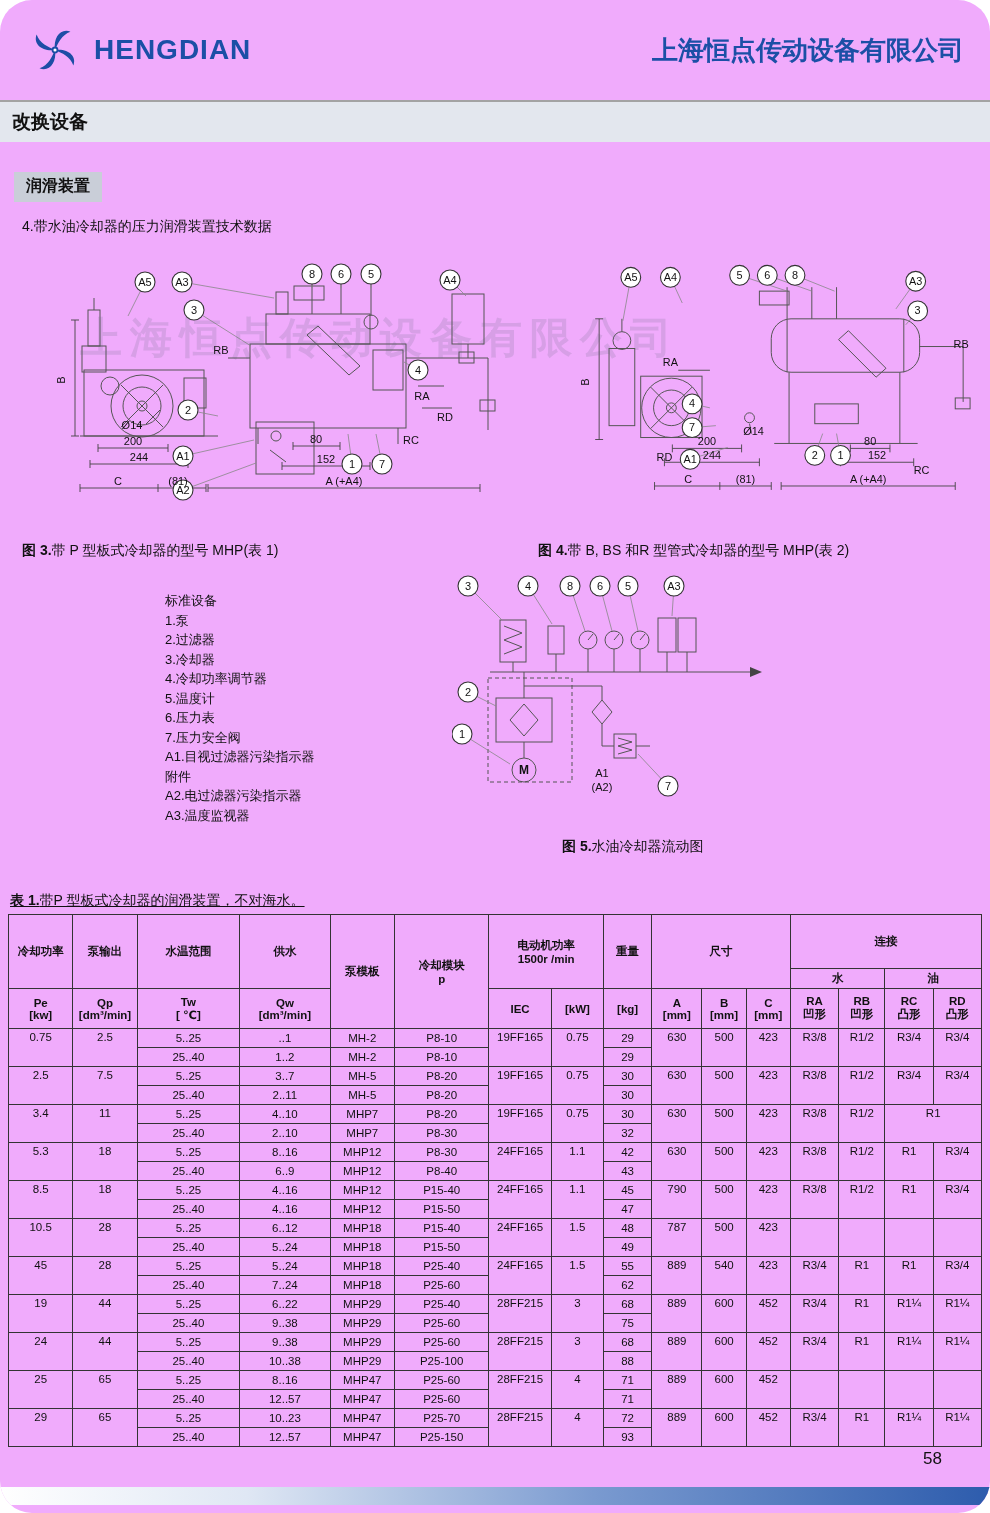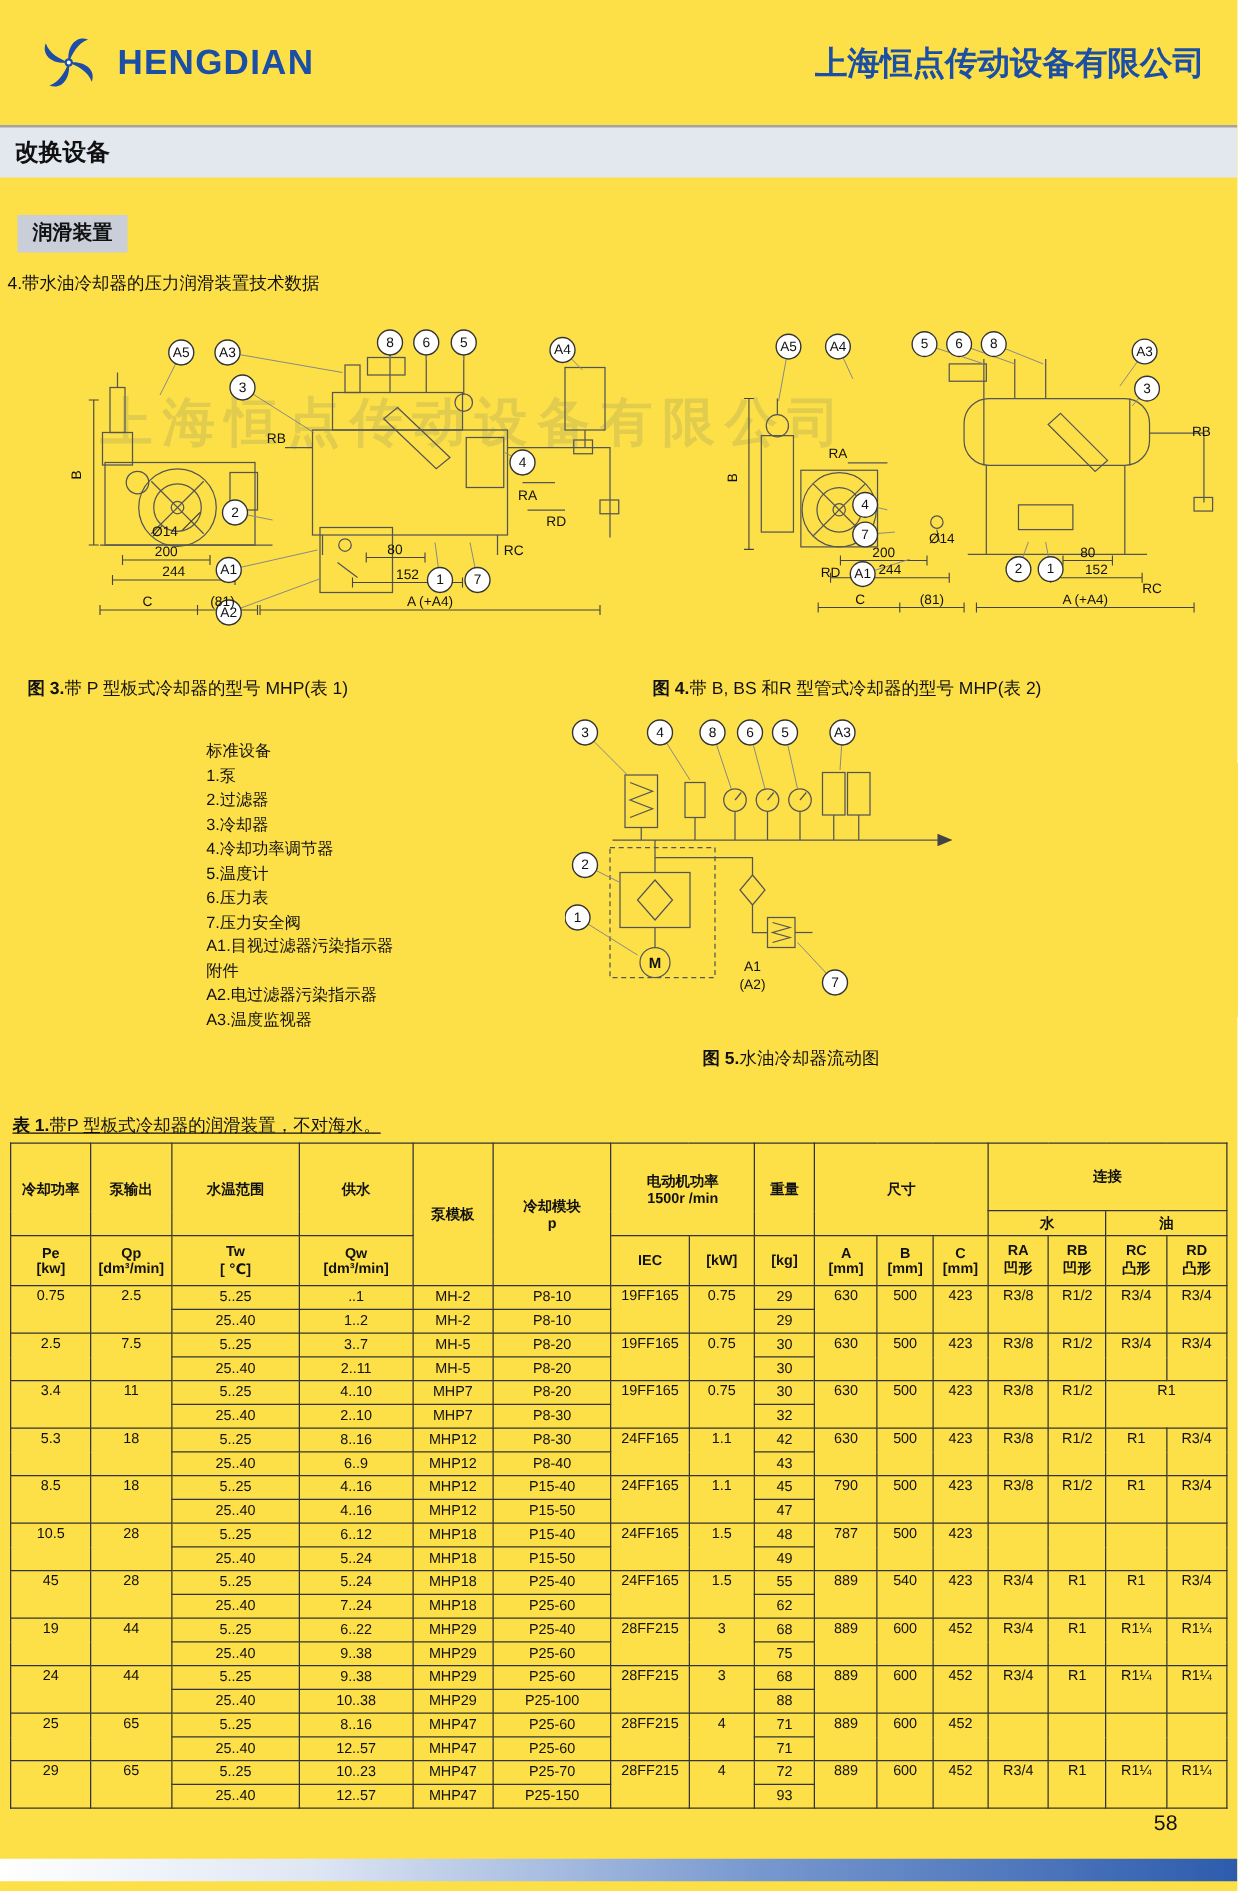--- a/index.html
+++ b/index.html
@@ -1,37 +1,37 @@
 <!DOCTYPE html>
 <html><head>
 <meta charset="utf-8">
 <style>
   html,body{margin:0;padding:0;background:#fff;}
   body{font-family:"Liberation Sans","DejaVu Sans",sans-serif;color:#111;}
-  .page{position:relative;width:990px;height:1513px;background:#fde047;overflow:hidden;}
+  .page{position:relative;width:990px;height:1513px;background:#f0abfc;overflow:hidden;border-radius:32px;}
 
   .header{display:flex;justify-content:space-between;align-items:center;height:100px;padding:0 26px;box-sizing:border-box;}
   .brand{display:flex;align-items:center;gap:10px;}
   .logo{width:58px;height:58px;}
   .brand-name{font-size:28px;font-weight:bold;color:#1b4fa6;letter-spacing:1px;}
   .company{font-size:26px;font-weight:bold;color:#1b4fa6;}
 
   .section-bar{height:40px;background:#e3e7ee;border-top:2px solid #a3a3a3;display:flex;align-items:center;padding-left:12px;font-size:19px;font-weight:bold;}
   .badge{display:inline-block;margin:30px 0 0 14px;background:#c9ced8;padding:4px 12px 5px;font-size:16px;font-weight:bold;}
-  .intro{margin:16px 0 0 6px;font-size:14px;}
+  .intro{margin:16px 0 0 22px;font-size:14px;}
 
   .figures{position:relative;height:276px;margin-top:22px;}
   #fig3-svg{position:absolute;left:18px;top:0;}
   #fig4-svg{position:absolute;left:522px;top:0;}
   .watermark{position:absolute;left:80px;top:52px;font-size:42px;font-weight:bold;letter-spacing:8px;color:rgba(90,100,120,0.16);white-space:nowrap;pointer-events:none;}
 
   .fig-captions{display:flex;margin-top:8px;}
   .fig-caption{font-size:14px;}
   .cap3{margin-left:22px;width:482px;}
-  .cap4{margin-left:18px;}
+  .cap4{margin-left:34px;}
 
   .middle{position:relative;height:302px;margin-top:14px;}
   .legend{position:absolute;left:165px;top:17px;font-size:13px;line-height:19.5px;}
   #fig5-svg{position:absolute;left:452px;top:0;}
   .fig5-caption{position:absolute;left:562px;top:264px;font-size:14px;}
 
   .table-caption{margin:16px 0 4px 10px;font-size:14px;text-decoration:underline;}
   .capb{font-weight:bold;}
 
   table.spec{border-collapse:collapse;table-layout:fixed;width:974px;margin:0 8px;font-size:11.5px;}

